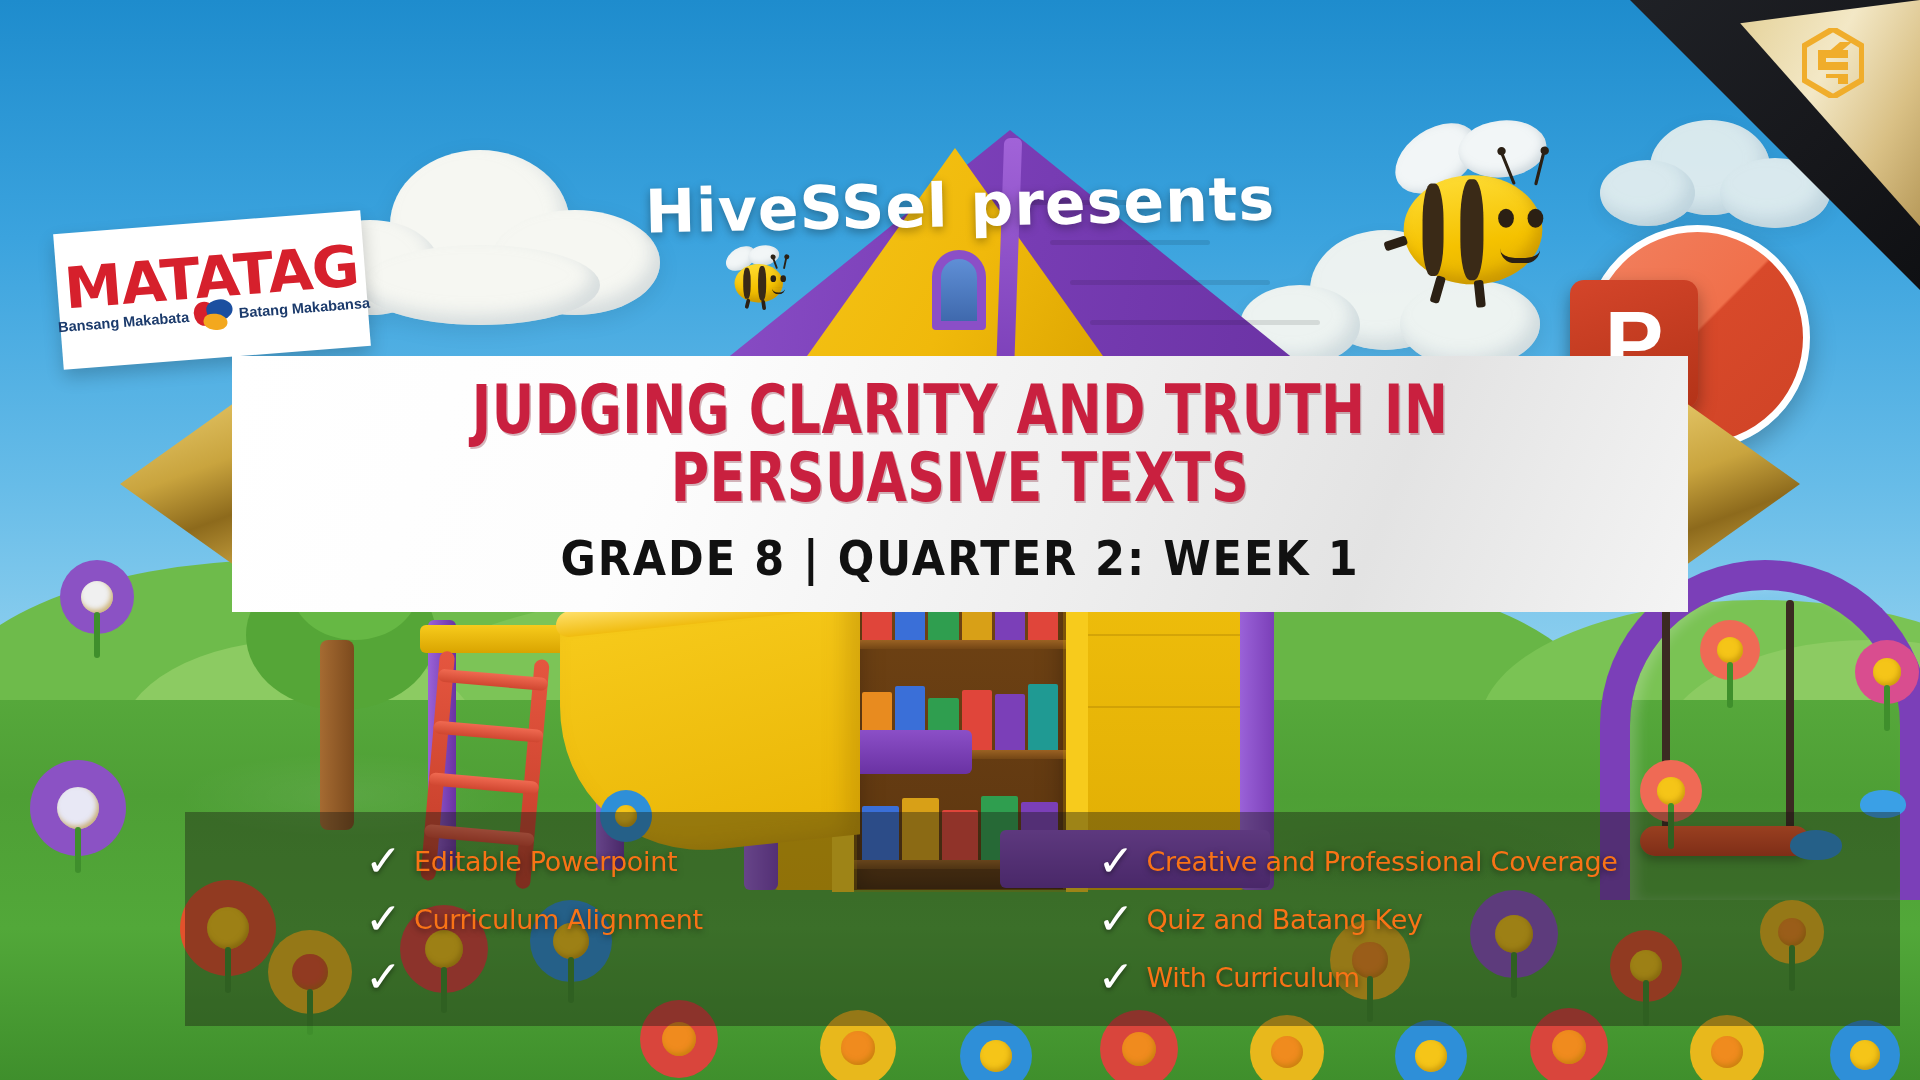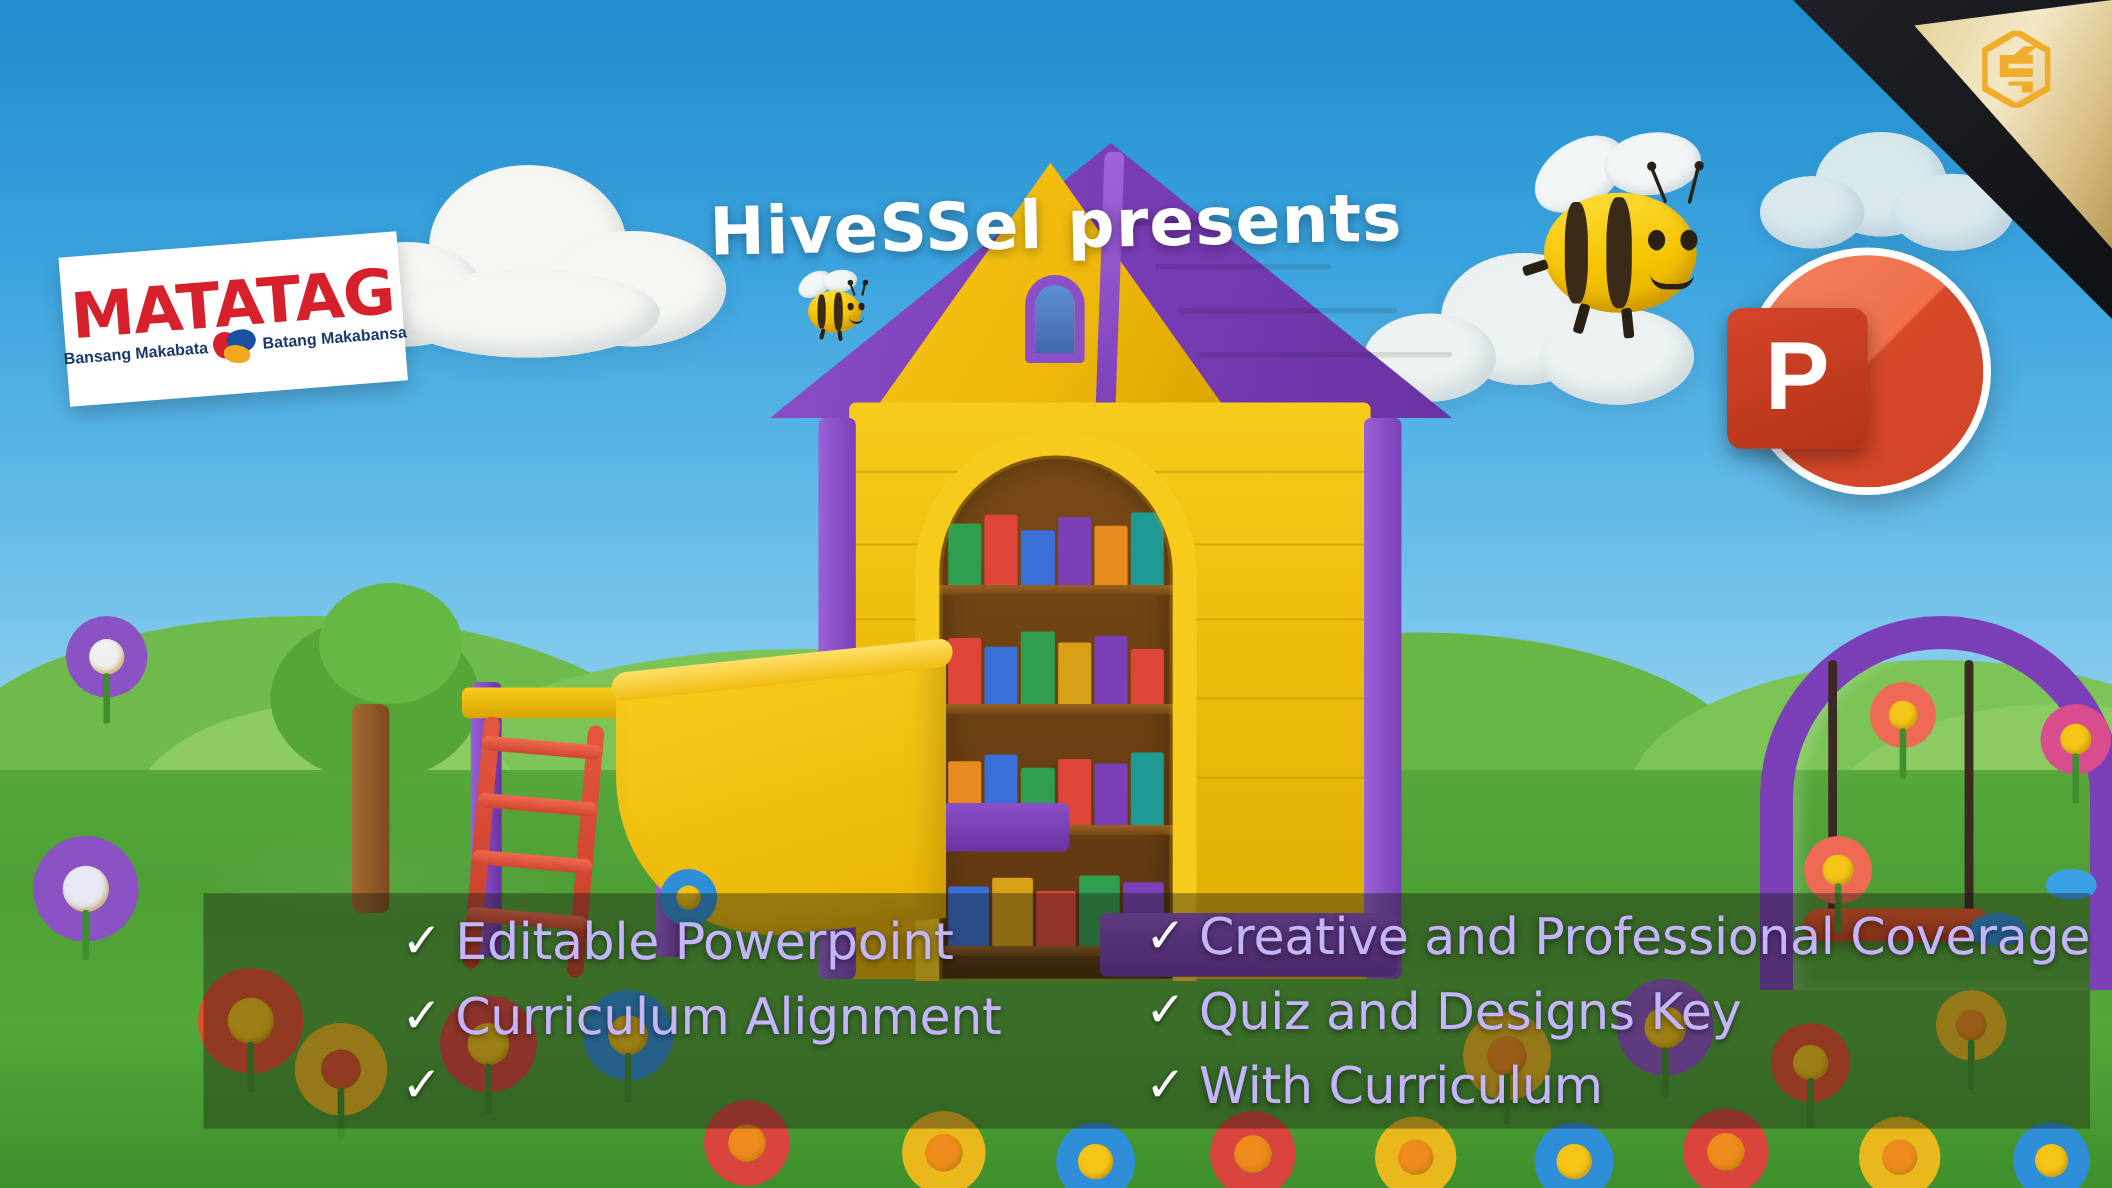--- a/index.html
+++ b/index.html
@@ -391,21 +391,21 @@
     justify-content:center; gap:14px; padding:8px 0 8px 180px;
   }
   .feat-col.right{ padding-left:55px; }
   .feat-item{ display:flex; align-items:center; gap:12px; }
   .check{
     color:#ffffff; font-size:44px; line-height:1; font-weight:400;
     font-family:"DejaVu Sans", sans-serif;
     text-shadow:0 2px 5px rgba(0,0,0,.45);
   }
   .feat-label{
-    color:#c4b5fd; font-size:46px; font-weight:400;
+    color:#f97316; font-size:27px; font-weight:400;
     font-family:"DejaVu Sans", sans-serif;
     letter-spacing:-.3px;
     text-shadow:0 2px 6px rgba(0,0,0,.5);
     white-space:nowrap;
   }
 
   
   .critter{ position:absolute; border-radius:50% 50% 45% 45%; }
 </style>
 </head>
@@ -687,20 +687,29 @@
   <div class="corner-peel"></div>
   <div class="hive-logo">
     <svg viewBox="0 0 62 70" width="62" height="70" aria-hidden="true">
       <polygon points="31,1 60,18 60,52 31,69 2,52 2,18" fill="none" stroke="#f0ad2b" stroke-width="6"></polygon>
       <path d="M16 22 L46 22 L46 30 L24 30 L24 34 L46 34 L46 42 L16 42 Z" fill="#f0ad2b"></path>
       <path d="M38 14 L50 14 L36 26 L24 26 Z" fill="#f0ad2b"></path>
       <path d="M24 46 L46 46 L46 56 L36 56 L36 50 L24 50 Z" fill="#f0ad2b"></path>
     </svg>
   </div>
 
+  <div class="banner-wrap">
+    <div class="wing left"></div>
+    <div class="wing right"></div>
+    <div class="banner-plate"></div>
+    <div class="banner-text">
+      <div class="title-main">JUDGING CLARITY AND TRUTH IN PERSUASIVE TEXTS</div>
+      <div class="title-sub">GRADE 8 | QUARTER 2: WEEK 1</div>
+    </div>
+  </div>
 
 
   <div class="features">
     <div class="feat-col left">
       <div class="feat-item">
         <span class="check">✓</span>
         <span class="feat-label">Editable Powerpoint</span>
       </div>
       <div class="feat-item">
         <span class="check">✓</span>
@@ -710,21 +719,21 @@
         <span class="check">✓</span>
       </div>
     </div>
     <div class="feat-col right">
       <div class="feat-item">
         <span class="check">✓</span>
         <span class="feat-label">Creative and Professional Coverage</span>
       </div>
       <div class="feat-item">
         <span class="check">✓</span>
-        <span class="feat-label">Quiz and Designs Key</span>
+        <span class="feat-label">Quiz and Batang Key</span>
       </div>
       <div class="feat-item">
         <span class="check">✓</span>
         <span class="feat-label">With Curriculum</span>
       </div>
     </div>
   </div>
 
 </div>
 

